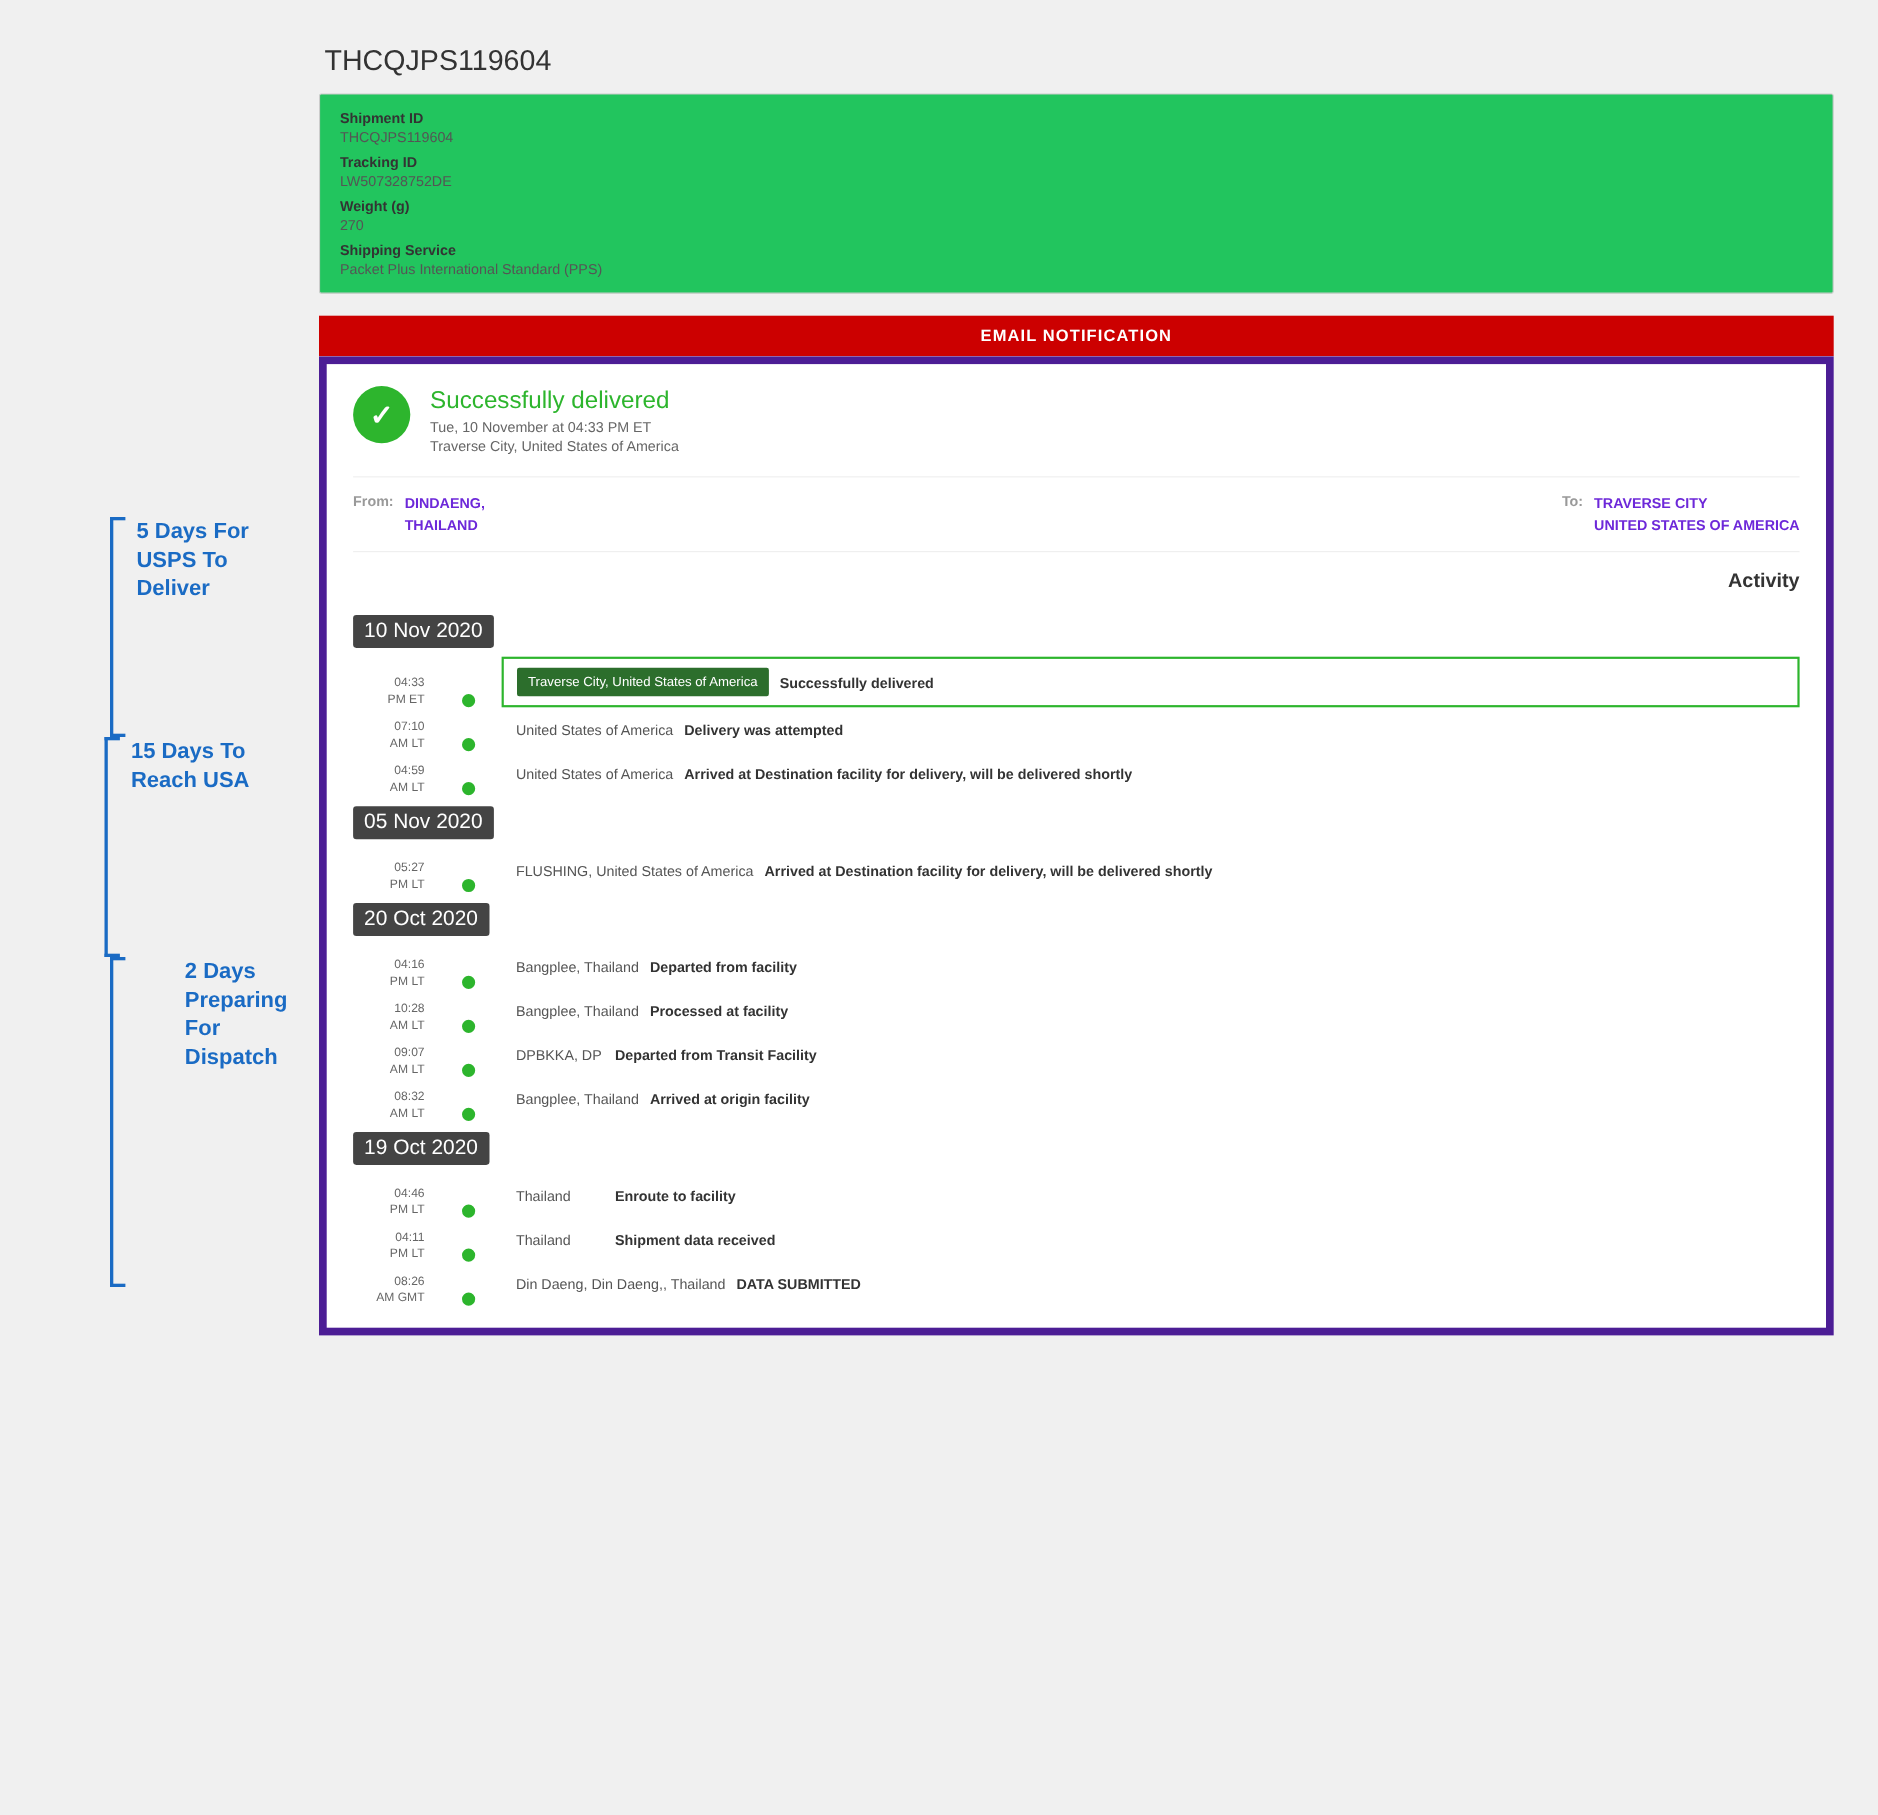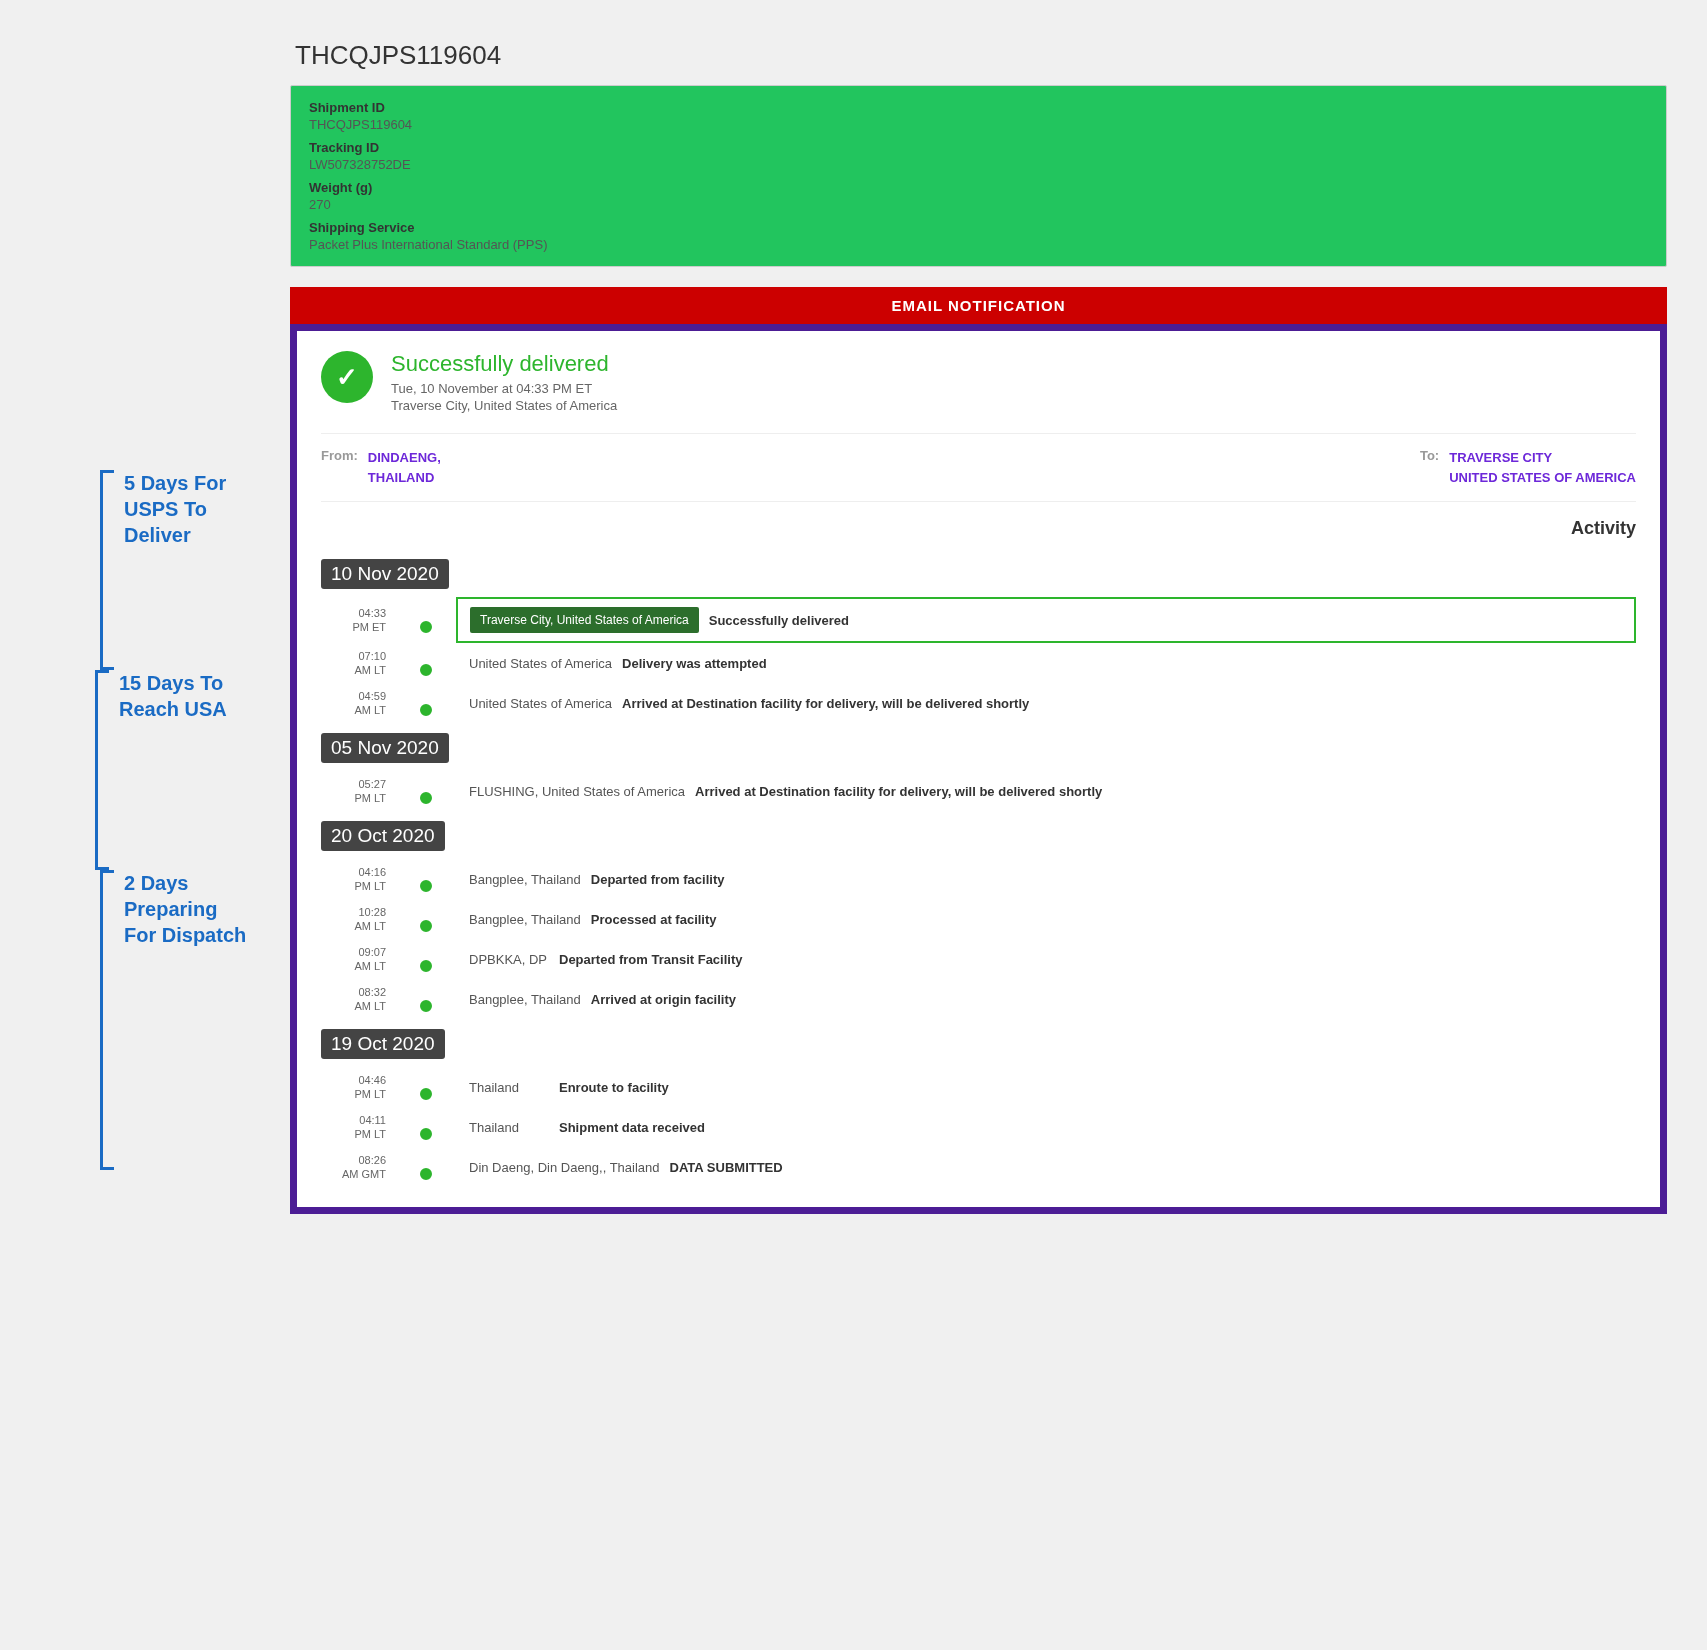--- a/index.html
+++ b/index.html
@@ -155,21 +155,21 @@
       padding: 4px 10px;
       border-radius: 3px;
       display: inline-block;
       margin: 10px 0 8px 0;
     }
     .timeline {
       position: relative;
     }
     .timeline-item {
       display: flex;
-      align-items: center;
+      align-items: flex-end;
       margin-bottom: 0;
       position: relative;
       gap: 20px;
     }
     .timeline-time {
       width: 75px;
       flex-shrink: 0;
       text-align: right;
       padding-right: 10px;
       font-size: 11px;
@@ -252,21 +252,21 @@
     <div class="side-label-item" style="top:630px; height:200px; left:15px;">
       <div style="position:relative; width:34px; height:200px; flex-shrink:0;">
         <div style="position:absolute; left:20px; top:0; bottom:0; width:3px; background:#1a6bc4;"></div>
         <div style="position:absolute; left:20px; top:0; width:14px; height:3px; background:#1a6bc4;"></div>
         <div style="position:absolute; left:20px; bottom:0; width:14px; height:3px; background:#1a6bc4;"></div>
       </div>
       <div class="side-label-text" style="white-space:pre-line;">15 Days To
 Reach USA</div>
     </div>
 
-    <div class="side-label-item" style="top:830px; height:300px; left:20px;">
+    <div class="side-label-item" style="top:830px; height:300px; left:20px;gap:44px;">
       <div style="position:relative; width:34px; height:300px; flex-shrink:0;">
         <div style="position:absolute; left:20px; top:0; bottom:0; width:3px; background:#1a6bc4;"></div>
         <div style="position:absolute; left:20px; top:0; width:14px; height:3px; background:#1a6bc4;"></div>
         <div style="position:absolute; left:20px; bottom:0; width:14px; height:3px; background:#1a6bc4;"></div>
       </div>
       <div class="side-label-text" style="white-space:pre-line;">2 Days
 Preparing
 For Dispatch</div>
     </div>
   </div>

